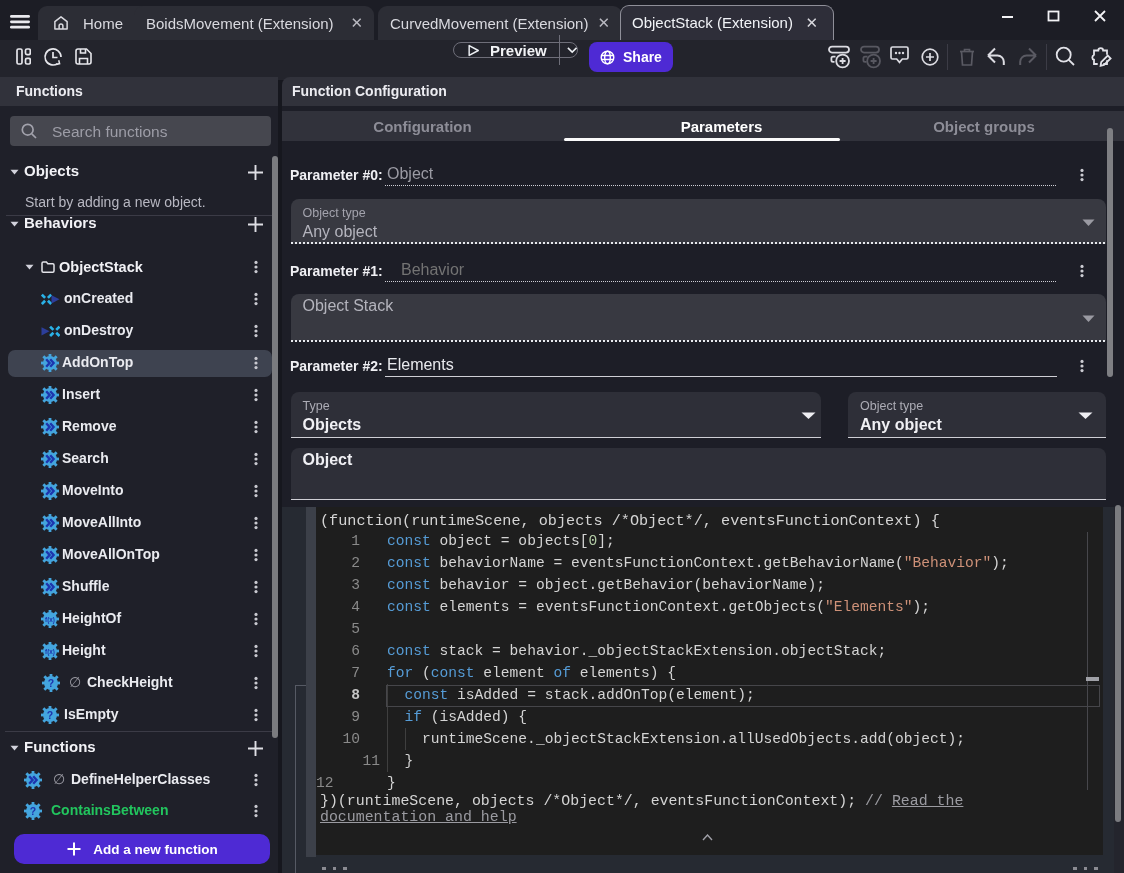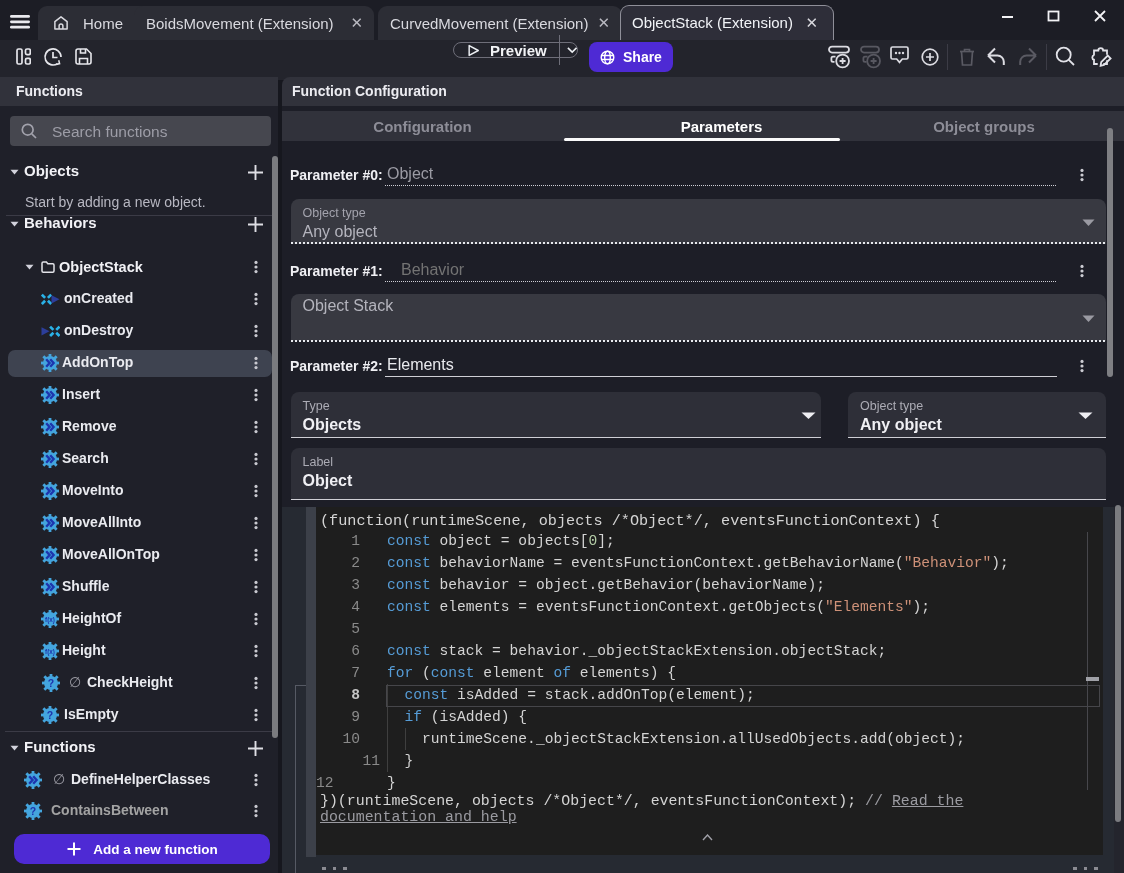--- a/index.html
+++ b/index.html
@@ -499,21 +499,21 @@
     <rect x="7.6" y="-0.4" width="2.8" height="3.4" fill="#44a5de" transform="rotate(45 9 9)"></rect>
     <rect x="7.6" y="-0.4" width="2.8" height="3.4" fill="#44a5de" transform="rotate(90 9 9)"></rect>
     <rect x="7.6" y="-0.4" width="2.8" height="3.4" fill="#44a5de" transform="rotate(135 9 9)"></rect>
     <rect x="7.6" y="-0.4" width="2.8" height="3.4" fill="#44a5de" transform="rotate(180 9 9)"></rect>
     <rect x="7.6" y="-0.4" width="2.8" height="3.4" fill="#44a5de" transform="rotate(225 9 9)"></rect>
     <rect x="7.6" y="-0.4" width="2.8" height="3.4" fill="#44a5de" transform="rotate(270 9 9)"></rect>
     <rect x="7.6" y="-0.4" width="2.8" height="3.4" fill="#44a5de" transform="rotate(315 9 9)"></rect>
     <circle cx="9" cy="9" r="7" fill="#44a5de"></circle>
     <text x="9" y="12.6" font-size="10.5" font-weight="bold" fill="#1d35ae" text-anchor="middle" font-family="Liberation Sans">?</text>
   </svg>
-<div class="a" style="left:51px;top:802px;font-size:14px;font-weight:bold;color:#a3a3a3">ContainsBetween</div>
+<div class="a" style="left:51px;top:802px;font-size:14px;font-weight:bold;color:#22c55e">ContainsBetween</div>
 <svg class="a ico" style="left:254px;top:803px" width="4" height="16" viewBox="0 0 4 16">
     <g fill="#c9c9d0">
       <circle cx="2" cy="3.4" r="1.6"></circle>
       <circle cx="2" cy="8" r="1.6"></circle>
       <circle cx="2" cy="12.6" r="1.6"></circle>
     </g>
   </svg>
 <div class="a" style="left:14px;top:834px;width:256px;height:30px;background:#4e2ad4;border-radius:10px;display:flex;align-items:center;justify-content:center">
     <svg class="ico" width="16" height="16" viewBox="0 0 16 16">
       <path d="M8 1.5 V14.5 M1.5 8 H14.5" stroke="#fff" stroke-width="2"></path>
@@ -584,21 +584,20 @@
   </svg>
 <div class="a" style="left:848px;top:391.5px;width:258px;height:46.0px;background:#2e2f38;border-radius:8px 8px 0 0">
     <div style="margin:7px 0 0 12px;font-size:12.5px;color:#acacb5">Object type</div>
     <div style="margin:3px 0 0 12px;font-size:16px;font-weight:bold;color:#f0f0f4">Any object</div>
   </div>
 <div class="a" style="left:848px;top:436.5px;width:258px;height:1px;background:#cfcfd5"></div>
 <svg class="a ico" style="left:1078.0px;top:412.25px" width="15" height="7.5" viewBox="0 0 15 7.5">
     <path d="M0.5 0.5 L7.5 7.0 L14.5 0.5 Z" fill="#eeeef2"></path>
   </svg>
 <div class="a" style="left:290.5px;top:447.5px;width:815.5px;height:52.0px;background:#2e2f38;border-radius:8px 8px 0 0">
-    <div style="margin:7px 0 0 12px;font-size:12.5px;color:#acacb5">Label</div>
     <div style="margin:3px 0 0 12px;font-size:16px;font-weight:bold;color:#f0f0f4">Object</div>
   </div>
 <div class="a" style="left:290.5px;top:498.5px;width:815.5px;height:1px;background:#cfcfd5"></div>
 
 <div class="a" style="left:282px;top:500px;width:842px;height:7px;background:#1d1e27"></div>
 <div class="a" style="left:282px;top:507px;width:832px;height:366px;background:#262a32"></div>
 <div class="a" style="left:1114px;top:507px;width:10px;height:366px;background:#24252d"></div>
 <div class="a" style="left:306px;top:507px;width:10px;height:350px;background:#3c4049"></div>
 <div class="a" style="left:316px;top:507px;width:787px;height:348px;background:#1e1e1e"></div>
 <div class="a code" style="left:320px;top:510px;color:#d4d4d4;font-size:15.2px">(function(runtimeScene, objects /*Object*/, eventsFunctionContext) {</div>

